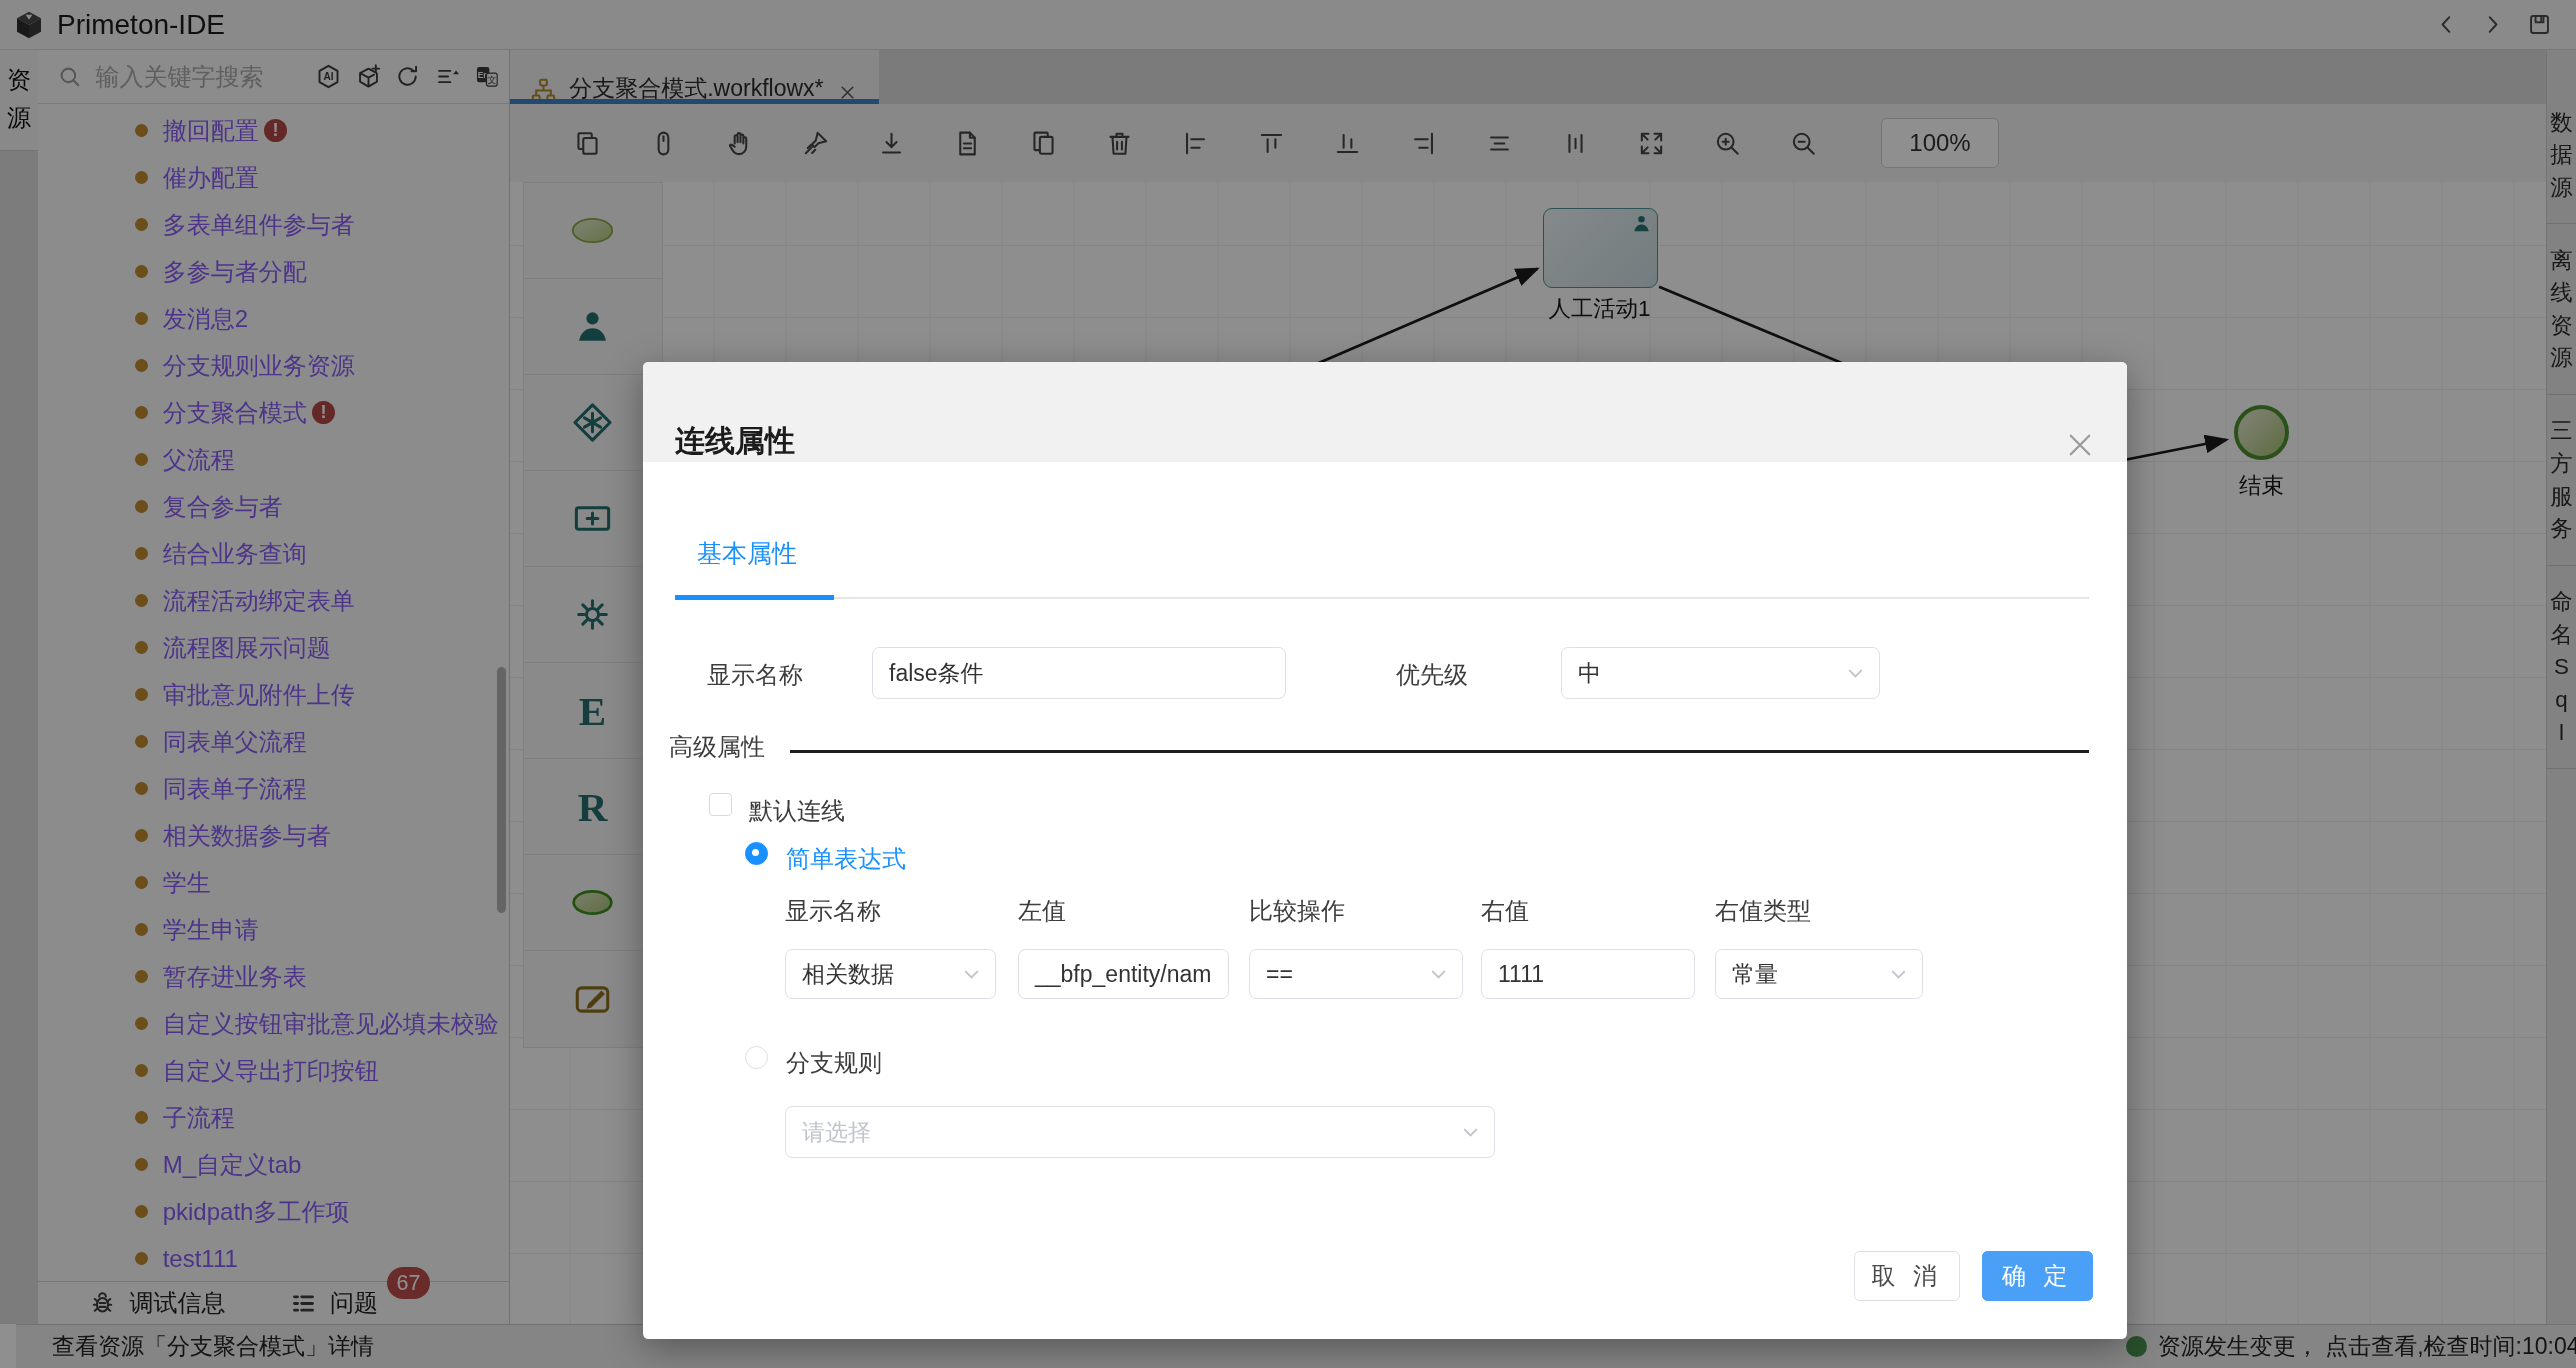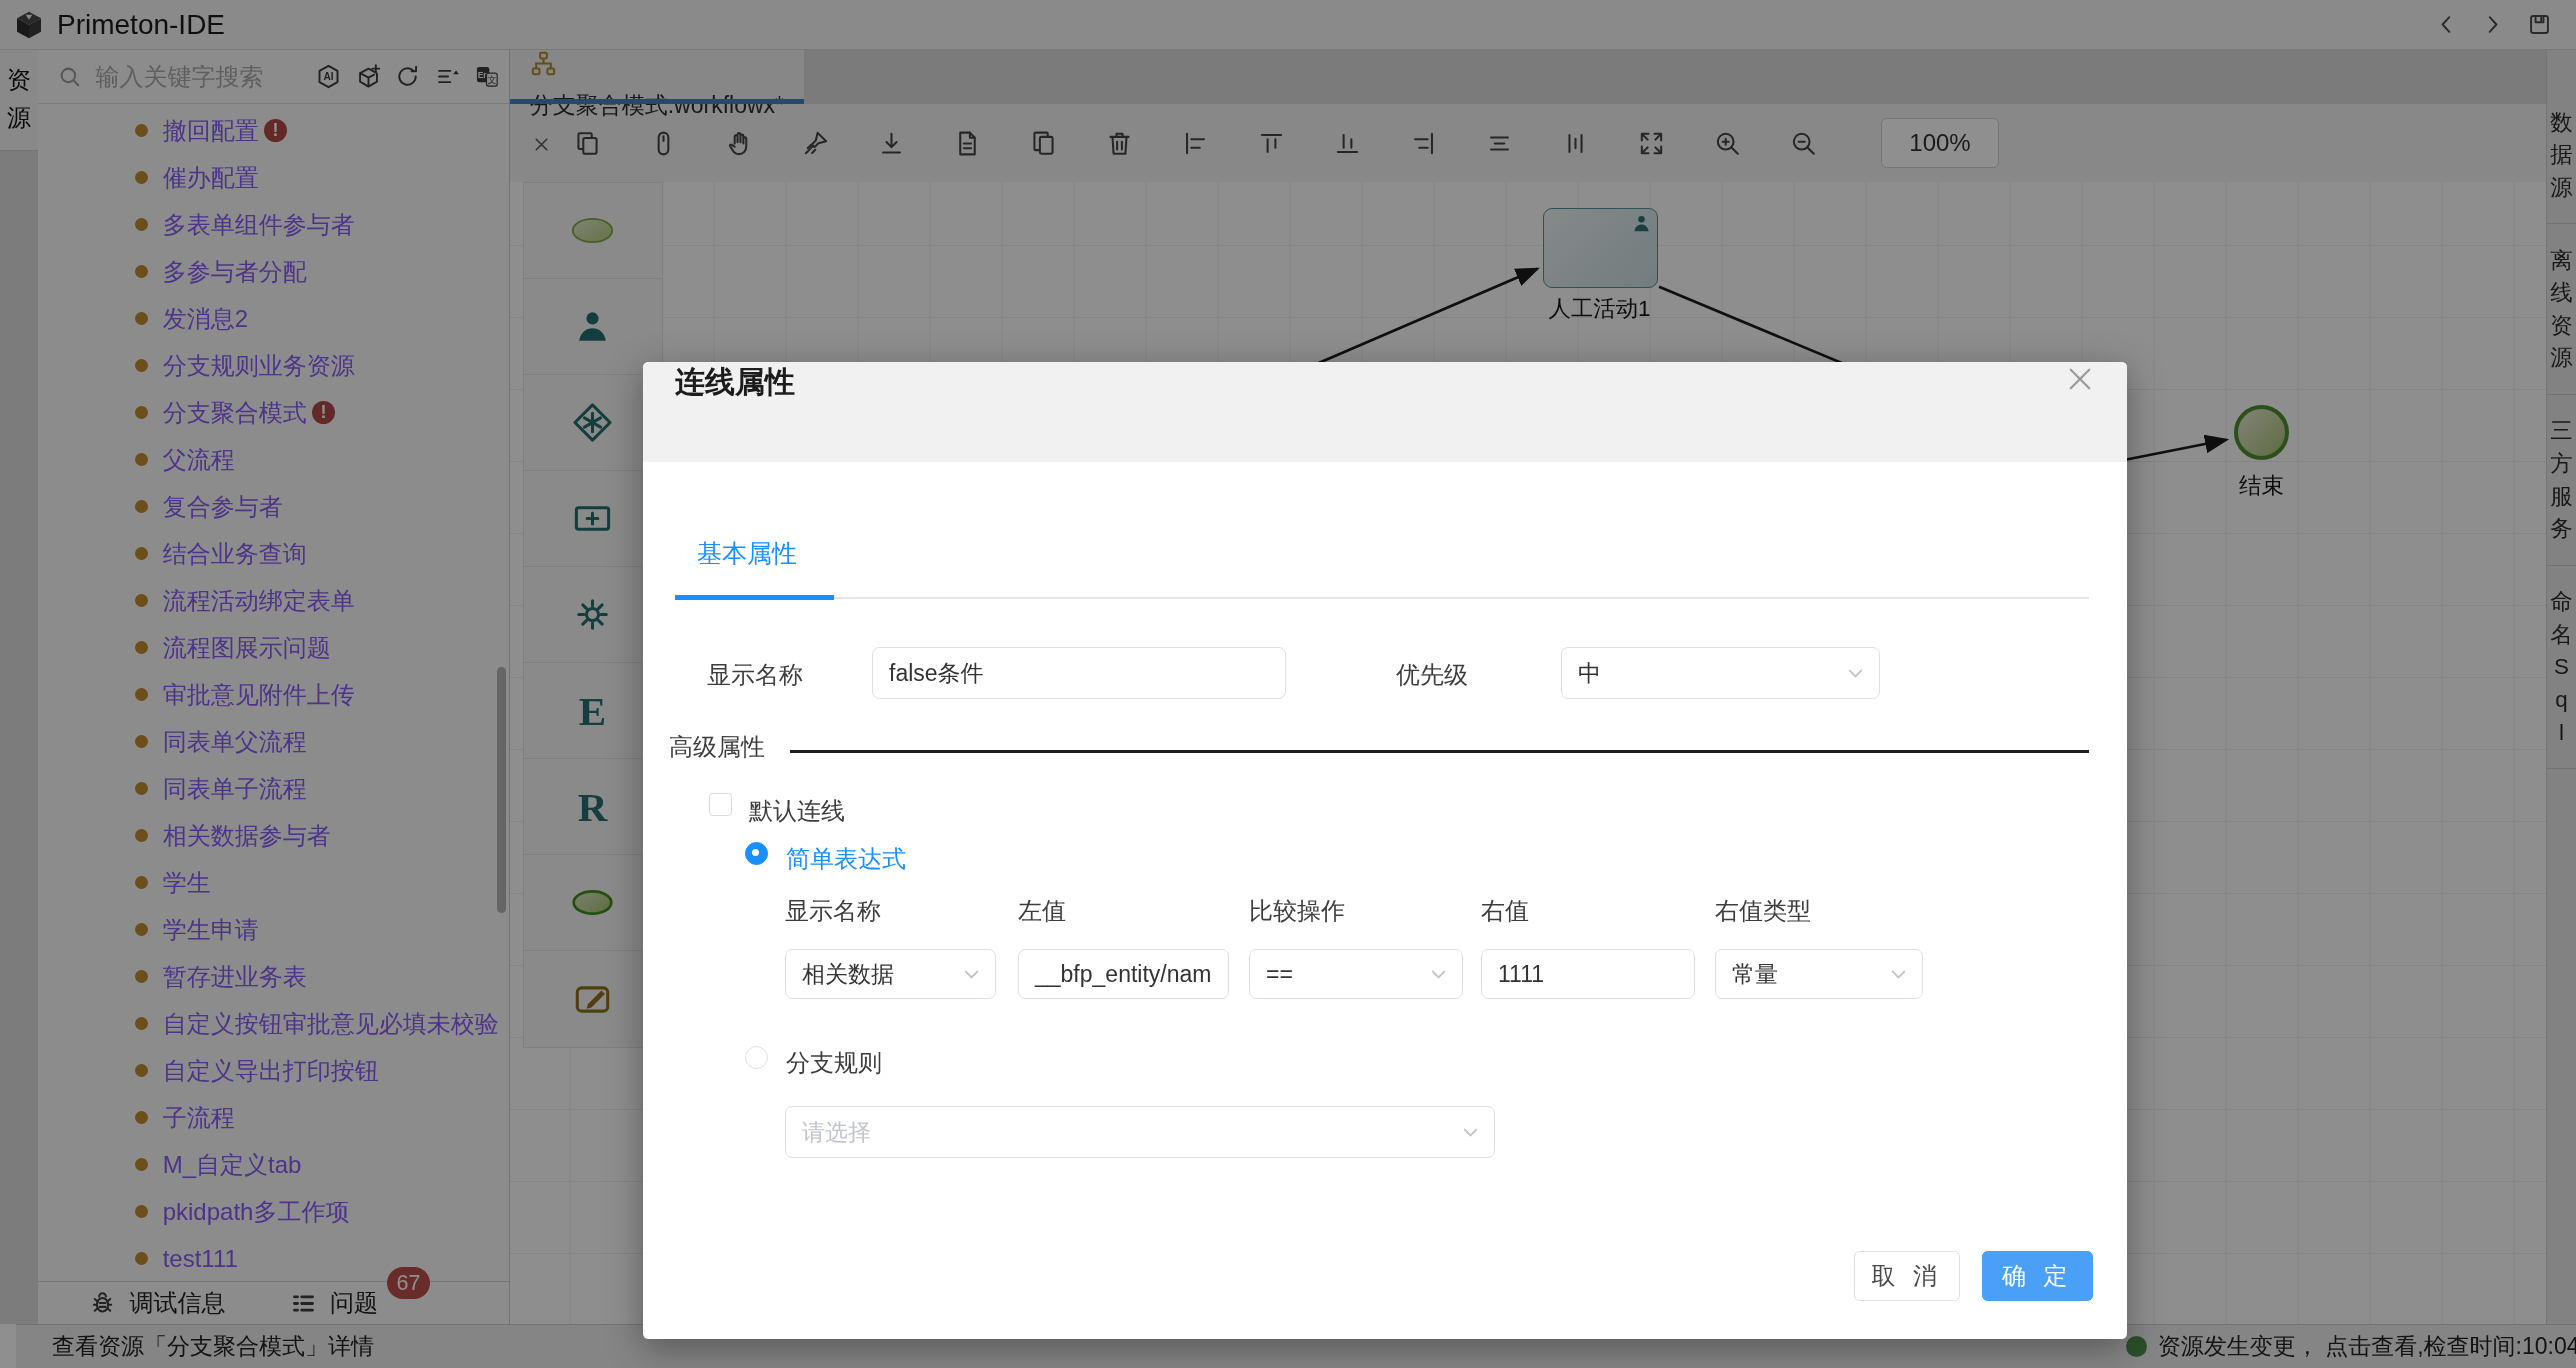--- a/index.html
+++ b/index.html
@@ -49,22 +49,22 @@
   
   .statusbar { position:absolute; left:16px; bottom:0; width:100%; height:44px; background:#ededed;
                border-top:0.9px solid #c9c9c9; display:flex; align-items:center; font-size:23px; color:#242424; z-index:2; }
   .status-left { margin-left:36px; }
   .status-right { margin-left:auto; margin-right:12.5px; display:flex; align-items:center; gap:10.7px; }
   .status-dot { width:21.5px; height:21.5px; border-radius:50%; background:var(--status-dot,#4c8f4f); }
 
   
   .editor { position:absolute; left:510px; top:50px; right:30px; bottom:44px; background:#fdfdfd; }
   .tabbar { height:54px; background:#dcdcdc; display:flex; align-items:flex-end; }
-  .etab { height:54px; background:#f1f1f1; display:flex; align-items:flex-start; padding:0 19.7px; gap:12.5px;
-          position:relative; cursor:pointer;flex-direction:column; }
+  .etab { height:54px; background:#f1f1f1; display:flex; align-items:flex-end; padding:0 19.7px; gap:12.5px;
+          position:relative; cursor:pointer; }
   .etab .wicon { width:27px; height:27px; color:#b08a2e; }
   .etab-label { font-size:23px; color:#2e2e2e; }
   .etab .close { width:23px; height:23px; color:#555; }
   .etab-underline { position:absolute; left:0; right:0; bottom:0; height:5.4px; background:#3f82c8; }
   .toolbar { height:79px; background:#f2f2f2; border-bottom:0.9px solid #dadada; display:flex; align-items:center;
              padding-left:63px; gap:47px; }
   .tbtn { width:29px; height:29px; border:none; background:none; color:#454545; padding:0; cursor:pointer; }
   .tbtn svg { width:29px; height:29px; display:block; }
   .zoom-chip { width:118px; height:50px; background:#fff; border:0.9px solid #d0d0d0; border-radius:5.4px;
                display:flex; align-items:center; justify-content:center; font-size:24px; color:#333;
@@ -94,21 +94,21 @@
   .right-strip { position:absolute; right:0; top:50px; width:30px; bottom:44px; background:#e8e8e8;
                  border-left:0.9px solid #cfcfcf; padding-top:36px; }
   .rtab { display:flex; flex-direction:column; align-items:center; gap:3.6px; padding:21.5px 0;
           font-size:22.4px; color:#2c2c2c; border-bottom:0.9px solid #c9c9c9; cursor:pointer; }
   .rtab span { line-height:29px; }
 
   
   .overlay { position:absolute; inset:0; background:rgba(0,0,0,0.44); z-index:40; }
   .modal { position:absolute; left:643px; top:362px; width:1484px; height:977px; background:#fff;
            border-radius:5.4px; box-shadow:0 9px 36px rgba(0,0,0,.35); z-index:50; }
-  .modal-header { height:100px; background:#f1f1f1; border-radius:5.4px 5.4px 0 0; display:flex; align-items:flex-start; }
+  .modal-header { height:100px; background:#f1f1f1; border-radius:5.4px 5.4px 0 0; display:flex; align-items:flex-end; }
   .modal-title { font-size:30px; font-weight:bold; color:#1c1c1c; margin-left:32px; }
   .modal-close { margin-left:auto; margin-right:30px; width:34px; height:34px; color:#9a9a9a; cursor:pointer; }
   .mtab { position:absolute; left:54px; top:175px; font-size:25px; color:var(--accent,#1890ff); cursor:pointer; }
   .mtab-blue { position:absolute; left:32px; top:233px; width:159px; height:4.5px; background:var(--accent,#1890ff); }
   .mtab-line { position:absolute; left:32px; right:38px; top:235px; height:1.8px; background:#e6e6e6; }
   .mlabel { position:absolute; font-size:24px; color:#3d3d3d; white-space:nowrap; }
   .box { position:absolute; height:52px; border:0.9px solid #dcdfe6; border-radius:7.2px; background:#fff;
          display:flex; align-items:center; padding:0 16px; font-size:23px; color:#333; }
   .box .chev { position:absolute; right:12.5px; width:23px; height:23px; color:#c0c4cc; }
   .adv-line { position:absolute; left:147px; right:38px; top:388px; height:2.7px; background:#1f1f1f; }

